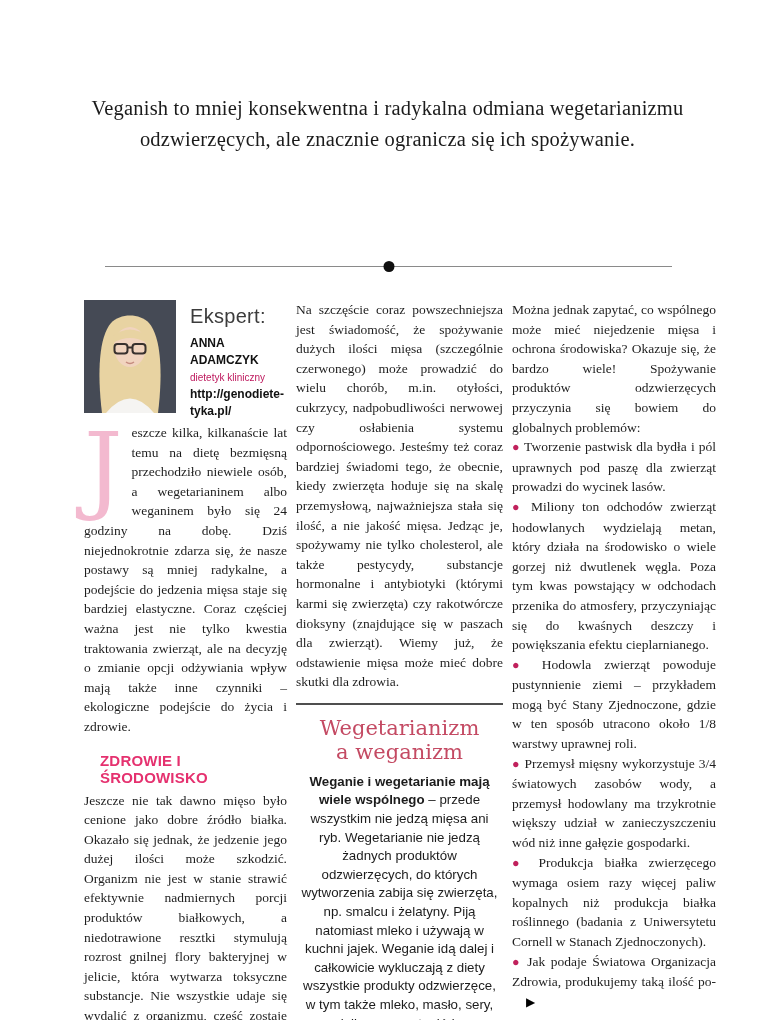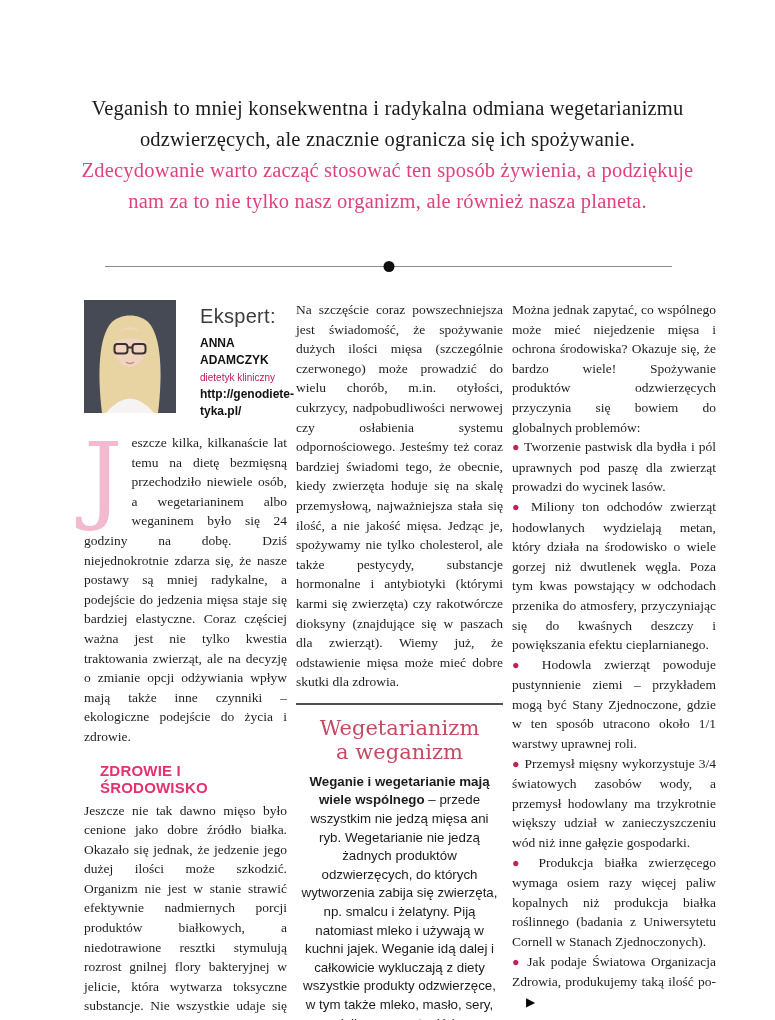--- a/index.html
+++ b/index.html
@@ -14,21 +14,21 @@
   .hl-pink .hl-line{color:#e0417f;}
   
   .divider{position:absolute;top:266px;left:105px;width:567px;border-top:1px solid #8a8a8a;}
   .divider-dot{position:absolute;left:50%;top:-6px;transform:translateX(-50%);
                width:11px;height:11px;border-radius:50%;background:#101010;}
   
   .columns{position:absolute;top:300px;left:84px;width:632px;display:grid;
            grid-template-columns:203px 207px 204px;column-gap:9px;}
   .body-text{margin:0;font-size:13.5px;line-height:19.6px;text-align:justify;color:#1e1e1e;}
   
-  .expert{display:flex;gap:24px;margin-bottom:13px;}
+  .expert{display:flex;gap:14px;margin-bottom:3px;}
   .expert-photo{width:92px;height:113px;flex:none;display:block;}
   .expert-info{font-family:"Liberation Sans",sans-serif;padding-top:5px;}
   .expert-label{font-size:20px;color:#3c3c3c;margin-bottom:7px;letter-spacing:.3px;}
   .expert-name{font-size:12px;font-weight:bold;line-height:17px;color:#111;}
   .expert-role{font-size:10px;line-height:17px;color:#be185d;}
   .expert-url{font-size:12px;font-weight:bold;line-height:17px;color:#111;}
   
   .dropcap{float:left;font-family:"DejaVu Serif",serif;font-size:96px;line-height:76px;
            color:#f3b9cf;margin:7px 9px 2px 0;}
   
@@ -55,24 +55,20 @@
 </style>
 </head>
 <body>
 
 <div class="page">
 
   <div class="headline">
     <div class="hl-black">
       <div class="hl-line">Veganish to mniej konsekwentna i radykalna odmiana wegetarianizmu</div>
       <div class="hl-line">odzwierzęcych, ale znacznie ogranicza się ich spożywanie.</div>
-    </div>
-    <div class="hl-pink">
-      <div class="hl-line">Zdecydowanie warto zacząć stosować ten sposób żywienia, a podziękuje</div>
-      <div class="hl-line">nam za to nie tylko nasz organizm, ale również nasza planeta.</div>
     </div>
   </div>
 
   <div class="divider">
     <span class="divider-dot"></span>
   </div>
 
   <main class="columns">
 
     <section class="col">
@@ -111,21 +107,21 @@
           <strong>Weganie i wegetarianie mają wiele wspólnego</strong>
           <span>– przede wszystkim nie jedzą mięsa ani ryb. Wegetarianie nie jedzą żadnych produktów odzwierzęcych, do których wytworzenia zabija się zwierzęta, np. smalcu i żelatyny. Piją natomiast mleko i używają w kuchni jajek. Weganie idą dalej i całkowicie wykluczają z diety wszystkie produkty odzwierzęce, w tym także mleko, masło, sery, jajka, a nawet miód.</span>
         </p>
       </aside>
     </section>
 
     <section class="col">
       <p class="body-text">Można jednak zapytać, co wspólnego może mieć niejedzenie mięsa i ochrona środowiska? Okazuje się, że bardzo wiele! Spożywanie produktów odzwierzęcych przyczynia się bowiem do globalnych problemów:</p>
       <p class="body-text bullet"><span class="bullet-dot">●</span> <span>Tworzenie pastwisk dla bydła i pól uprawnych pod paszę dla zwierząt prowadzi do wycinek lasów.</span></p>
       <p class="body-text bullet"><span class="bullet-dot">●</span> <span>Miliony ton odchodów zwierząt hodowlanych wydzielają metan, który działa na środowisko o wiele gorzej niż dwutlenek węgla. Poza tym kwas powstający w odchodach przenika do atmosfery, przyczyniając się do kwaśnych deszczy i powiększania efektu cieplarnianego.</span></p>
-      <p class="body-text bullet"><span class="bullet-dot">●</span> <span>Hodowla zwierząt powoduje pustynnienie ziemi – przykładem mogą być Stany Zjednoczone, gdzie w ten sposób utracono około 1/1 warstwy uprawnej roli.</span></p>
+      <p class="body-text bullet"><span class="bullet-dot">●</span> <span>Hodowla zwierząt powoduje pustynnienie ziemi – przykładem mogą być Stany Zjednoczone, gdzie w ten sposób utracono około 1/8 warstwy uprawnej roli.</span></p>
       <p class="body-text bullet"><span class="bullet-dot">●</span> <span>Przemysł mięsny wykorzystuje 3/4 światowych zasobów wody, a przemysł hodowlany ma trzykrotnie większy udział w zanieczyszczeniu wód niż inne gałęzie gospodarki.</span></p>
       <p class="body-text bullet"><span class="bullet-dot">●</span> <span>Produkcja białka zwierzęcego wymaga osiem razy więcej paliw kopalnych niż produkcja białka roślinnego (badania z Uniwersytetu Cornell w Stanach Zjednoczonych).</span></p>
       <p class="body-text bullet"><span class="bullet-dot">●</span> <span>Jak podaje Światowa Organizacja Zdrowia, produkujemy taką ilość po-</span><span class="cont-arrow">▶</span></p>
     </section>
 
   </main>
 
   <footer class="footer">
     <span class="footer-site">hebe.pl</span>
     <span class="footer-logo">hebe</span>

